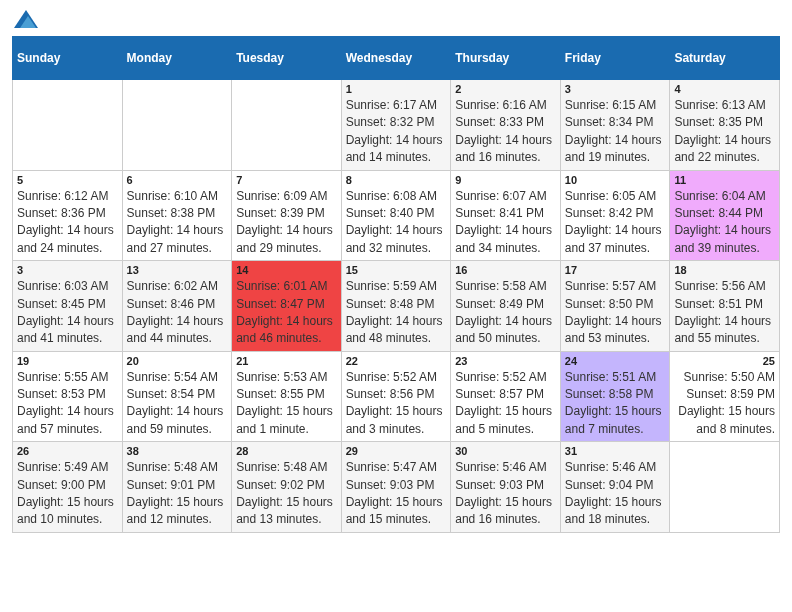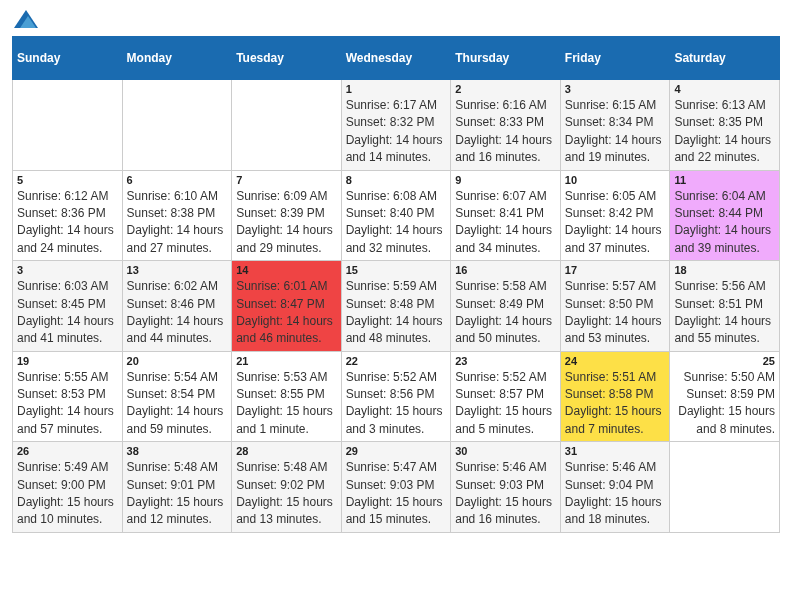--- a/index.html
+++ b/index.html
@@ -231,21 +231,21 @@
             <div class="day-info">Sunrise: 5:53 AM<br>Sunset: 8:55 PM<br>Daylight: 15 hours<br>and 1 minute.</div>
           </td>
           <td style="background: rgb(255, 255, 255);">
             <span class="day-num">22</span>
             <div class="day-info">Sunrise: 5:52 AM<br>Sunset: 8:56 PM<br>Daylight: 15 hours<br>and 3 minutes.</div>
           </td>
           <td style="background: rgb(255, 255, 255);">
             <span class="day-num">23</span>
             <div class="day-info">Sunrise: 5:52 AM<br>Sunset: 8:57 PM<br>Daylight: 15 hours<br>and 5 minutes.</div>
           </td>
-          <td style="background: #fde047;">
+          <td style="background: #c4b5fd;">
             <span class="day-num">24</span>
             <div class="day-info">Sunrise: 5:51 AM<br>Sunset: 8:58 PM<br>Daylight: 15 hours<br>and 7 minutes.</div>
           </td>
           <td style="background: rgb(255, 255, 255); text-align: right;">
             <span class="day-num">25</span>
             <div class="day-info">Sunrise: 5:50 AM<br>Sunset: 8:59 PM<br>Daylight: 15 hours<br>and 8 minutes.</div>
           </td>
         </tr>
         <tr>
           <td style="background: rgb(245, 245, 245);">

